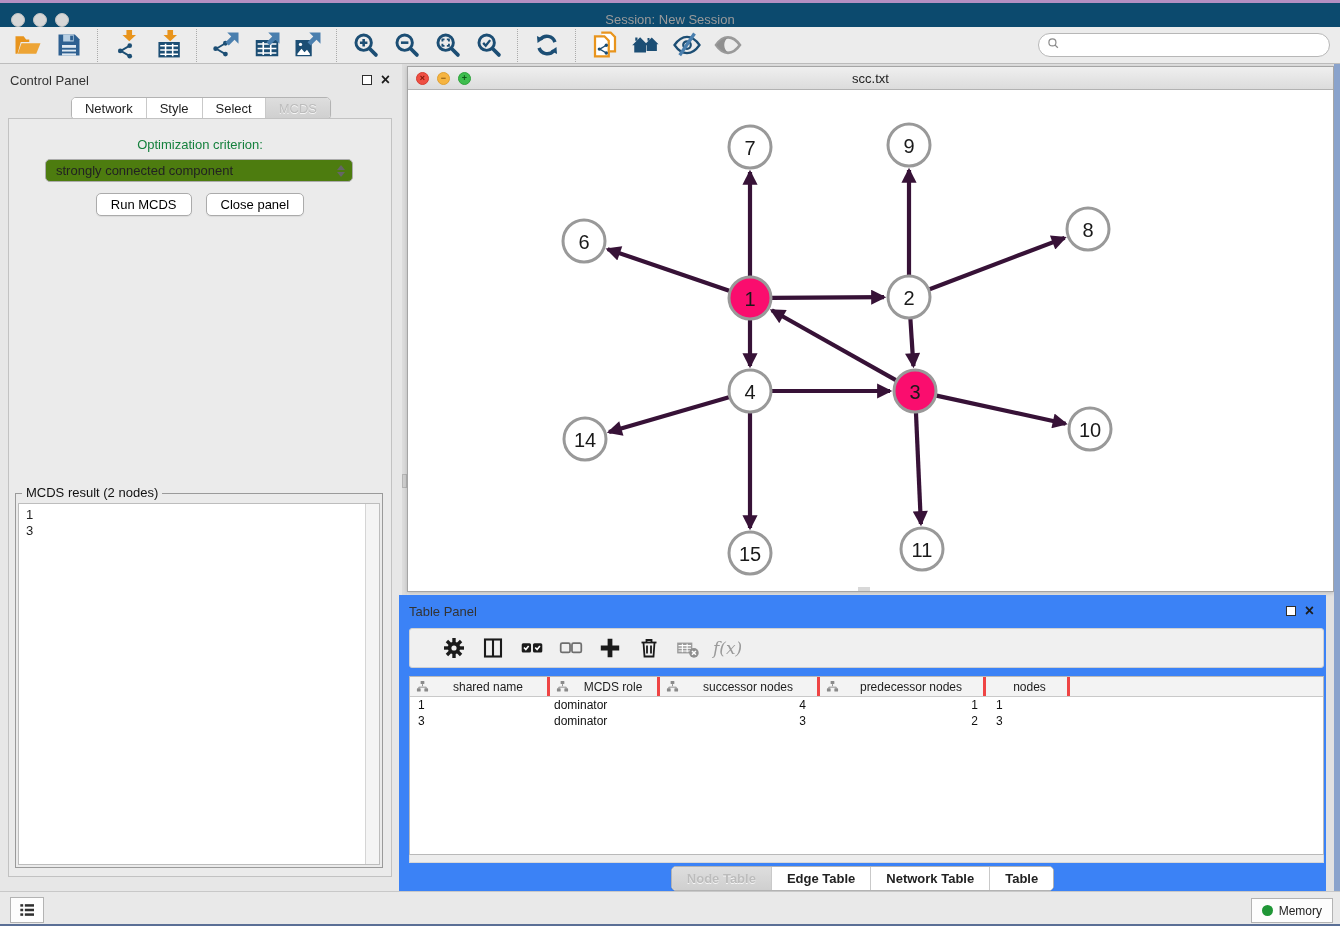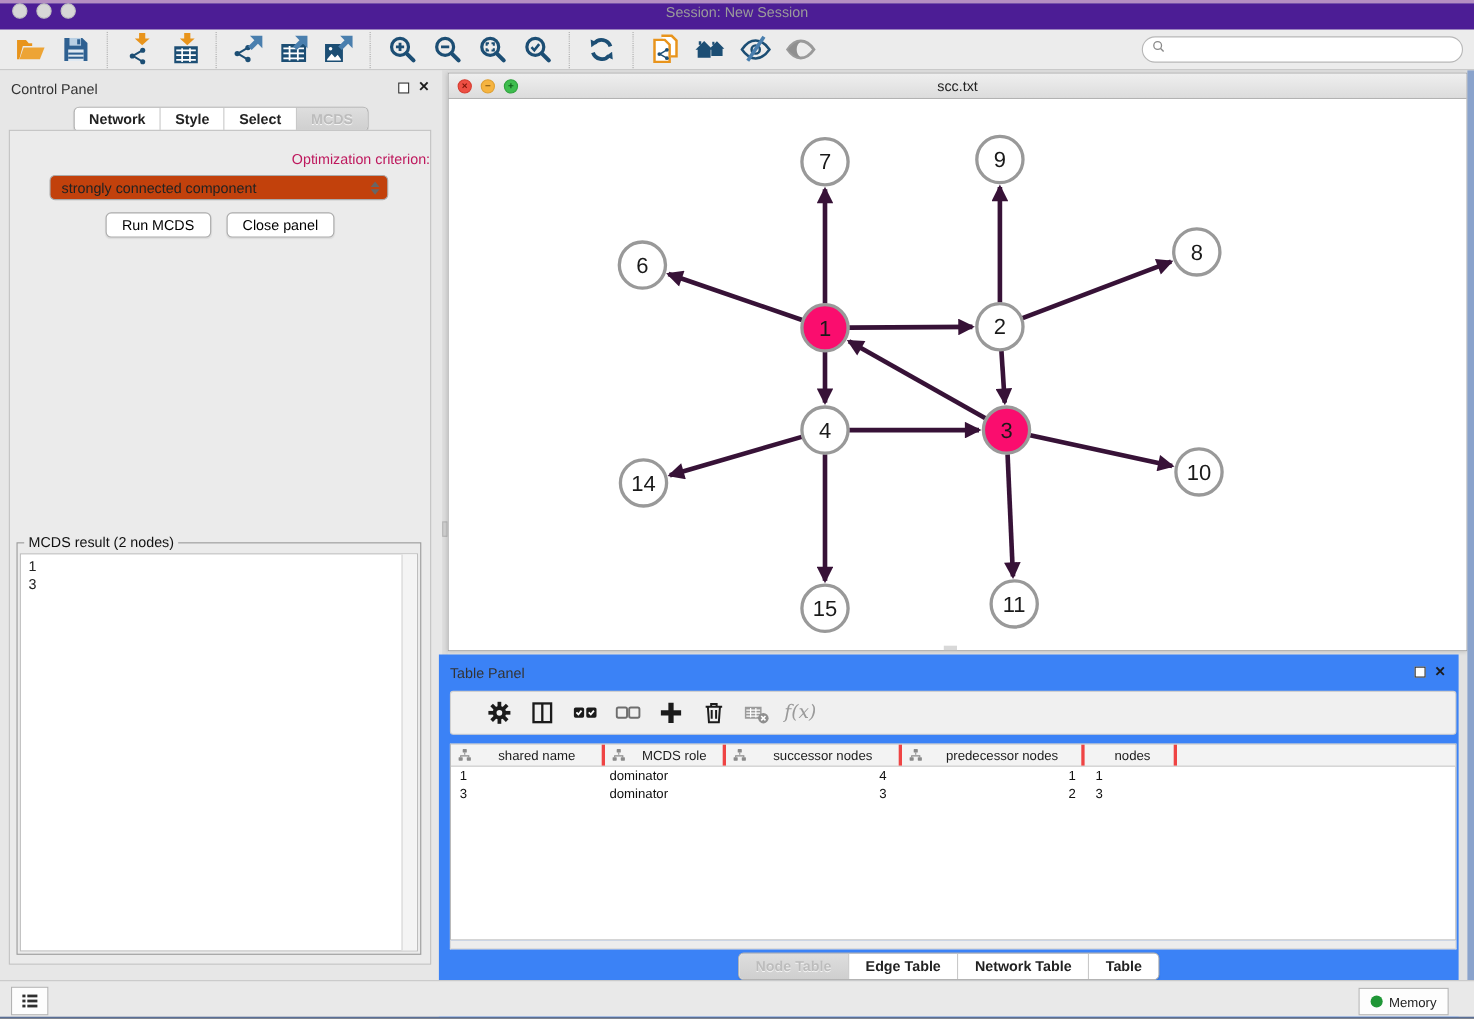--- a/index.html
+++ b/index.html
@@ -1,22 +1,22 @@
 <!DOCTYPE html>
 <html><head>
 <meta charset="utf-8">
 <style>
   html,body{margin:0;padding:0;background:#555;}
   .screen{position:relative;width:1340px;height:926px;background:#e7e7e7;
     font-family:"Liberation Sans",sans-serif;overflow:hidden;color:#222;
     border-bottom:2px solid #5a6f96;box-sizing:border-box;}
   .top-accent{position:absolute;left:0;top:0;width:100%;height:3px;background:#b48fc2;}
   
-  .titlebar{position:absolute;left:0;top:3px;width:100%;height:24px;background:#4c1d95;
-    border-bottom:1px solid #dcdcdc;display:flex;align-items:flex-start;}
+  .titlebar{position:absolute;left:0;top:3px;width:100%;height:24px;background:#0c4a6e;
+    border-bottom:1px solid #dcdcdc;display:flex;align-items:flex-end;}
   .tl-dots{display:flex;gap:8px;margin-left:11px;}
   .gdot{width:14px;height:14px;border-radius:50%;background:#d7d7d7;border:1px solid #c3c3c3;box-sizing:border-box;}
   .wtitle{position:absolute;left:0;right:0;text-align:center;font-size:13px;color:#9b9b9b;}
   
   .toolbar{position:absolute;left:0;top:27px;width:100%;height:37px;background:#ececec;
     border-bottom:1px solid #bdbdbd;display:flex;align-items:center;padding-left:7px;box-sizing:border-box;}
   .ic{width:33px;height:33px;display:flex;align-items:center;justify-content:center;margin:0 4px;}
   .ic svg{display:block;}
   .tsep{height:33px;border-left:1px dotted #ababab;margin:0 8px;}
   .search{margin-left:auto;margin-right:10px;width:292px;height:24px;background:#fff;
@@ -27,26 +27,26 @@
   .right-accent{position:absolute;right:0;top:0;width:6px;height:100%;background:#8aa3cc;}
   
   .cpanel{position:absolute;left:0;top:0;width:402px;height:100%;background:#e7e7e7;}
   .panel-head{position:absolute;left:0;top:4px;width:100%;height:24px;display:flex;align-items:center;}
   .panel-title{font-size:13px;color:#333;margin-left:10px;text-align:center;}
   .head-ics{margin-left:auto;display:flex;align-items:center;gap:9px;margin-right:12px;}
   .float-ic{width:10px;height:10px;border:1.6px solid #2e2e2e;box-sizing:border-box;background:#fff;}
   .close-ic{font-size:16px;font-weight:bold;color:#1c1c1c;line-height:10px;}
   .ctabs{position:absolute;left:0;top:33px;width:100%;display:flex;justify-content:center;}
   .seg{display:inline-flex;border:1px solid #b3b3b3;border-radius:5px;overflow:hidden;background:#fff;box-shadow:0 1px 1px rgba(0,0,0,.08);}
-  .seg .tab{padding:3px 13px;font-size:13px;font-weight:bold;background:#fff;border-left:1px solid #c9c9c9;cursor:default;}
+  .seg .tab{padding:3px 13px;font-size:13px;font-weight:normal;background:#fff;border-left:1px solid #c9c9c9;cursor:default;}
   .seg .tab:first-child{border-left:none;}
   .seg .tab.active{background:linear-gradient(#dedede,#cfcfcf);color:#bcbcbc;text-shadow:0 1px 0 #f5f5f5;}
   .cp-box{position:absolute;left:8px;right:10px;top:54px;bottom:14px;background:#ebebeb;border:1px solid #c2c2c2;}
-  .opt-label{position:absolute;left:0;top:18px;width:100%;text-align:right;font-size:13px;color:#be185d;}
-  .dropdown{position:absolute;left:36px;right:38px;top:40px;height:23px;background:#c2410c;border:1px solid #ababab;
+  .opt-label{position:absolute;left:0;top:18px;width:100%;text-align:center;font-size:13px;color:#15803d;}
+  .dropdown{position:absolute;left:36px;right:38px;top:40px;height:23px;background:#4d7c0f;border:1px solid #ababab;
     border-radius:5px;display:flex;align-items:center;font-size:13px;padding-left:10px;box-sizing:border-box;}
   .dd-arrows{margin-left:auto;margin-right:7px;display:flex;flex-direction:column;gap:2px;}
   .dd-arrows i{width:0;height:0;border-left:4px solid transparent;border-right:4px solid transparent;display:block;}
   .dd-up{border-bottom:5px solid #666;}
   .dd-dn{border-top:5px solid #666;}
   .btn-row{position:absolute;left:0;top:74px;width:100%;display:flex;justify-content:center;gap:14px;}
   .mbtn{background:#fff;border:1px solid #ababab;border-radius:5px;font-size:13px;padding:3px 14px;
     font-family:inherit;box-shadow:0 1px 1px rgba(0,0,0,.07);}
   .result-group{position:absolute;left:6px;right:8px;top:374px;bottom:8px;border:1px solid #9a9a9a;}
   .result-legend{position:absolute;left:6px;top:-9px;background:#ebebeb;padding:0 4px;font-size:13px;color:#111;}
@@ -87,21 +87,21 @@
   .trow .td:nth-child(3){width:160px;text-align:right;padding-right:14px}
   .trow .td:nth-child(4){width:166px;text-align:right;padding-right:8px}
   .trow .td:nth-child(5){width:84px;padding-left:10px}
   .tp-strip{position:absolute;left:10px;right:2px;top:260px;height:8px;background:#ededed;border:1px solid #d8d8d8;border-top:none;box-sizing:border-box;}
   .ttabs{position:absolute;left:0;top:271px;width:100%;display:flex;justify-content:center;}
   .ttabs .tab{padding:4px 15px;font-size:13px;font-weight:bold;}
   
   .statusbar{position:absolute;left:0;top:891px;width:100%;height:35px;background:#e9e9e9;border-top:1px solid #c8c8c8;box-sizing:border-box;}
   .list-btn{position:absolute;left:10px;top:5px;width:34px;height:26px;background:#fdfdfd;border:1px solid #b3b3b3;
     display:flex;align-items:center;justify-content:center;box-sizing:border-box;}
-  .mem-btn{position:absolute;right:23px;top:6px;height:25px;background:#fdfdfd;border:1px solid #b3b3b3;
+  .mem-btn{position:absolute;right:7px;top:6px;height:25px;background:#fdfdfd;border:1px solid #b3b3b3;
     display:flex;align-items:center;gap:6px;padding:0 10px;font-size:12px;box-sizing:border-box;}
   .mem-dot{width:11px;height:11px;border-radius:50%;background:#1f9636;}
 </style>
 </head>
 <body>
 
 <svg width="0" height="0" style="position:absolute">
   <defs>
     <g id="g-share" fill="#1c4e74">
         <path d="M6 12 17.8 5M6 12l11.8 7" stroke="#1c4e74" stroke-width="2.4" fill="none"></path>

